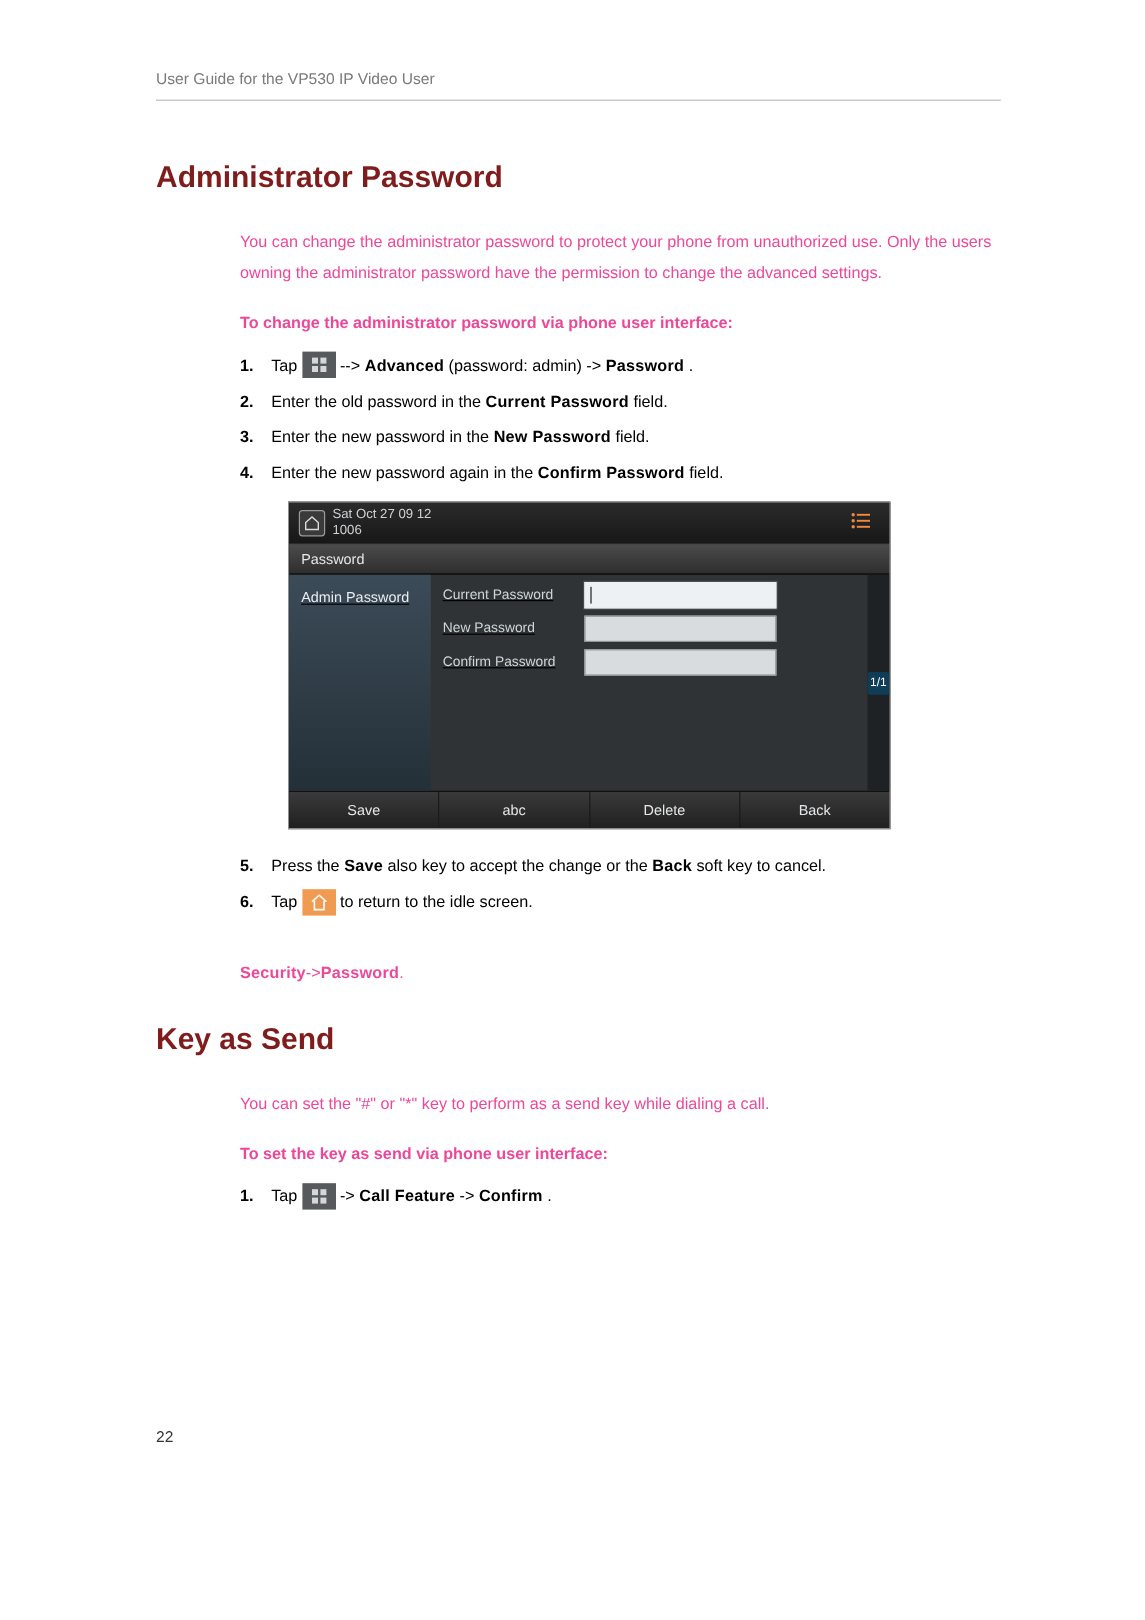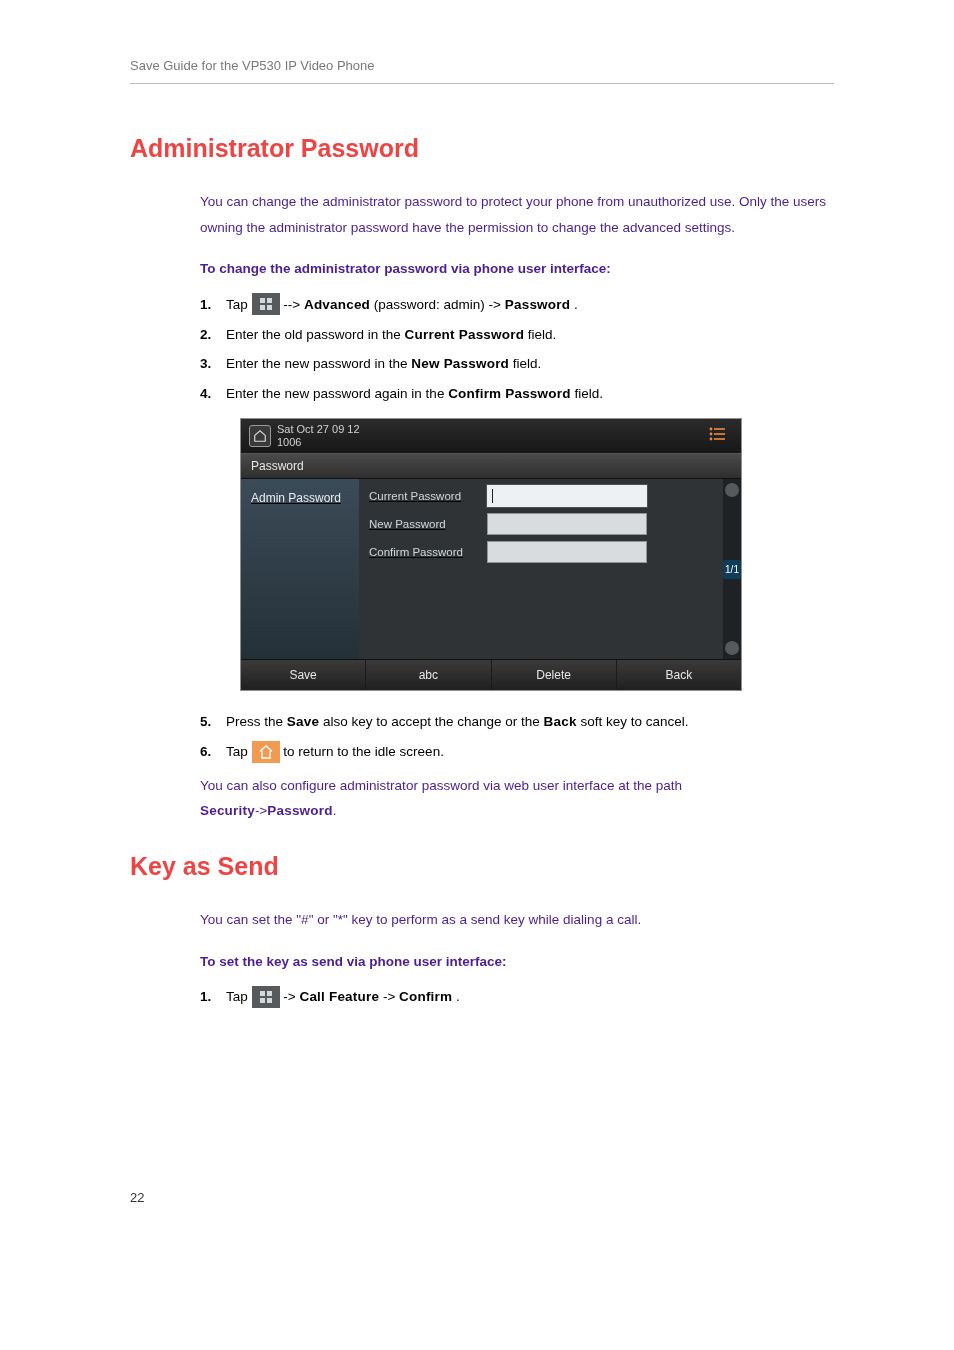--- a/index.html
+++ b/index.html
@@ -15,34 +15,34 @@
   .running-header {
     font-family: "Trebuchet MS", Arial, sans-serif;
     color: #7a7a7a;
     font-size: 13px;
     border-bottom: 1px solid #bdbdbd;
     padding-bottom: 10px;
     margin-bottom: 50px;
   }
   h2.section-heading {
     font-family: "Trebuchet MS", "Segoe UI", Arial, sans-serif;
-    color: #ef4444;
+    color: #7f1d1d;
     font-weight: 700;
     font-size: 25px;
     margin-bottom: 26px;
   }
   .body-block {
     padding-left: 70px;
     margin-bottom: 28px;
   }
   .body-block p {
     font-family: "Trebuchet MS", Arial, sans-serif;
     font-size: 13.5px;
     line-height: 1.9;
-    color: #4c1d95;
+    color: #ec4899;
   }
   .body-block p.instr {
     font-weight: 700;
     margin-top: 16px;
     margin-bottom: 10px;
   }
   ol.steps { list-style: none; padding-left: 0; }
   ol.steps li {
     font-family: "Trebuchet MS", Arial, sans-serif;
     font-size: 13.5px;
@@ -164,21 +164,21 @@
     position: absolute;
     left: 4px; top: 3px; width: 1px; height: 14px;
     background: #222;
   }
   .ps-scroll {
     position: absolute;
     right: 0; top: 0; bottom: 0;
     width: 18px;
     background: #1f2224;
     display: flex;
-    flex-direction: column;
+    flex-direction: row;
     align-items: center;
   }
   .ps-scroll-arrow {
     width: 14px; height: 14px; border-radius: 50%;
     background: #565a5d;
     margin: 4px 0;
   }
   .ps-scroll-track { flex:1; display:flex; align-items:center; justify-content:center;}
   .ps-page {
     background: #0f3c56;
@@ -205,21 +205,21 @@
     position: relative;
     margin-top: 180px;
     font-family: "Trebuchet MS", Arial, sans-serif;
     font-size: 13px;
     color: #333;
   }
 </style>
 </head>
 <body>
 
-<div class="running-header">Save Guide for the VP530 IP Video Phone</div>
+<div class="running-header">User Guide for the VP530 IP Video User</div>
 
 <h2 class="section-heading">Administrator Password</h2>
 
 <div class="body-block">
   <p>You can change the administrator password to protect your phone from unauthorized use. Only the users owning the administrator password have the permission to change the advanced settings.</p>
   <p class="instr">To change the administrator password via phone user interface:</p>
 
   <ol class="steps">
     <li>
       <span class="num">1.</span>
@@ -335,21 +335,21 @@
       <span class="icon-inline icon-home-small" style="background:#f19a52">
         <svg viewBox="0 0 24 24" fill="none" stroke="#fff" stroke-width="2">
             <path d="M3 11 L12 3 L21 11 M6 10 V21 H18 V10"></path>
           </svg>
       </span>
       <span> to return to the idle screen.</span>
     </li>
   </ol>
 
   <p style="margin-top:8px">
-    <span>You can also configure administrator password via web user interface at the path </span><br>
+    <br>
     <span class="bold">Security</span><span>-&gt;</span><span class="bold">Password</span><span>.</span>
   </p>
 </div>
 
 <h2 class="section-heading">Key as Send</h2>
 
 <div class="body-block">
   <p>You can set the "#" or "*" key to perform as a send key while dialing a call.</p>
   <p class="instr">To set the key as send via phone user interface:</p>
   <ol class="steps">

